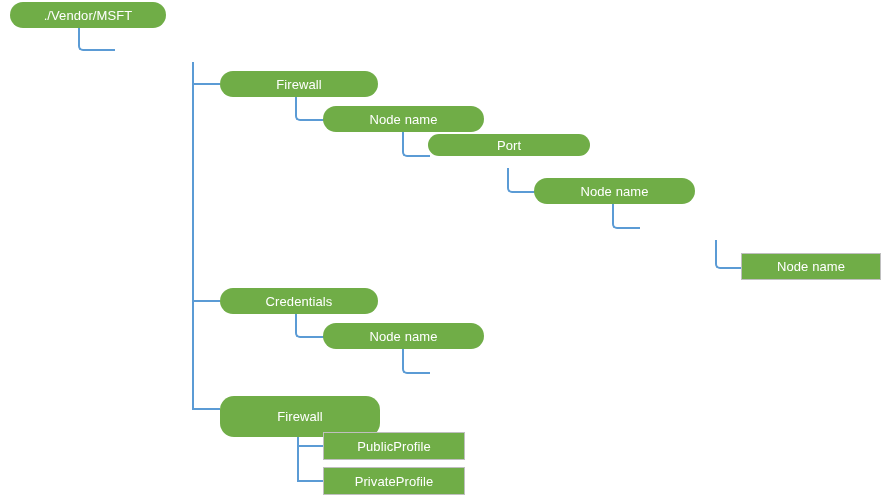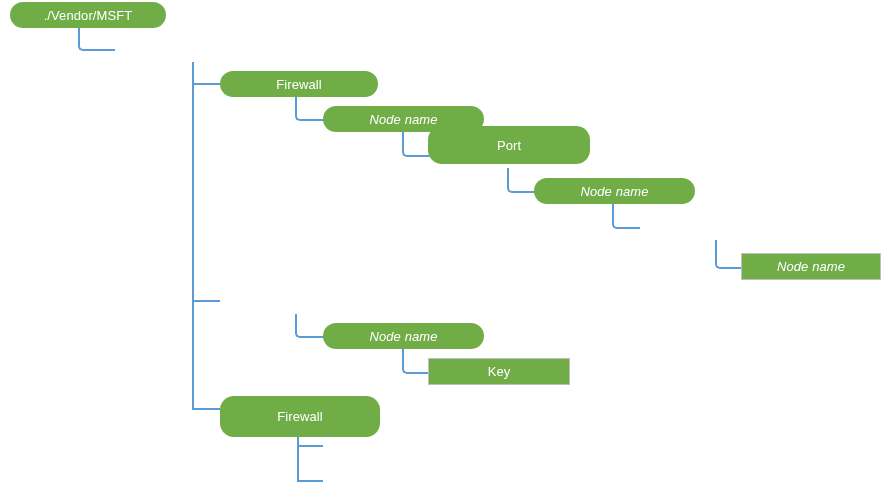--- a/index.html
+++ b/index.html
@@ -49,21 +49,20 @@
     user-select: none;
   }
   .node.rounded {
     border-radius: 14px;
   }
   .node.rect {
     border: 1px solid #BFBFBF;
     border-radius: 0;
   }
   .node.italic {
-    font-style: italic;
   }
 </style>
 </head>
 <body>
 
 <div id="diagram">
 
   <div class="elbow" style="left:78px; top:28px; width:35px; height:21px;"></div>
 
   <div class="conn conn-v" style="left:192px; top:62px; height:348px;"></div>
@@ -92,29 +91,31 @@
   <div class="conn conn-h" style="left:297px; top:445px; width:26px;"></div>
   <div class="conn conn-h" style="left:297px; top:480px; width:26px;"></div>
 
   <div class="node rounded" style="left:10px; top:2px; width:156px; height:26px;">./Vendor/MSFT</div>
 
 
   <div class="node rounded" style="left:220px; top:71px; width:158px; height:26px;">Firewall</div>
 
   <div class="node rounded italic" style="left:323px; top:106px; width:161px; height:26px;">Node name</div>
 
-  <div class="node rounded" style="left:428px; top:126px; width:162px; height:38px;">Port</div>
+  <div class="node rounded" style="left:428px; top:134px; width:162px; height:22px;">Port</div>
 
   <div class="node rounded italic" style="left:534px; top:178px; width:161px; height:26px;">Node name</div>
 
 
   <div class="node rect italic" style="left:741px; top:253px; width:140px; height:27px;">Node name</div>
 
+  <div class="node rounded" style="left:220px; top:288px; width:158px; height:26px;">Credentials</div>
 
   <div class="node rounded italic" style="left:323px; top:323px; width:161px; height:26px;">Node name</div>
 
-  <div class="node rect" style="left:428px; top:358px; width:142px; height:27px;">Key</div>
 
   <div class="node rounded" style="left:220px; top:396px; width:160px; height:41px;">Firewall</div>
 
+  <div class="node rect" style="left:323px; top:432px; width:142px; height:28px;">PublicProfile</div>
 
+  <div class="node rect" style="left:323px; top:467px; width:142px; height:28px;">PrivateProfile</div>
 
 </div>
 
 </body></html>

